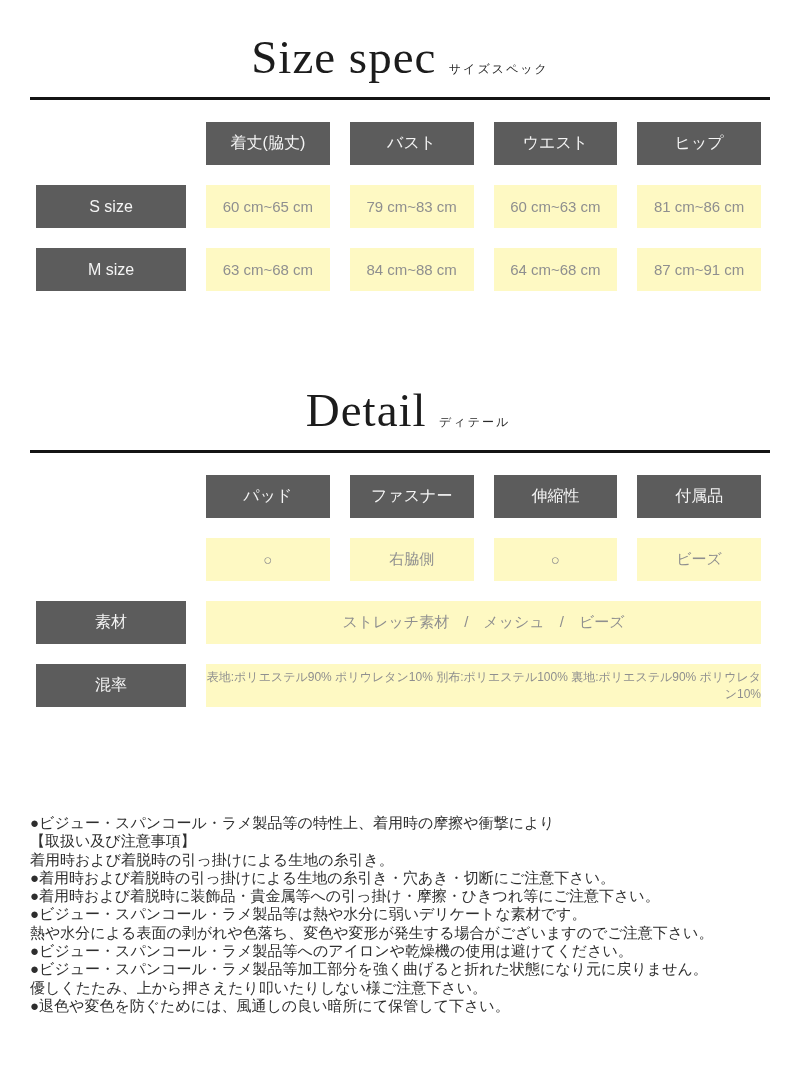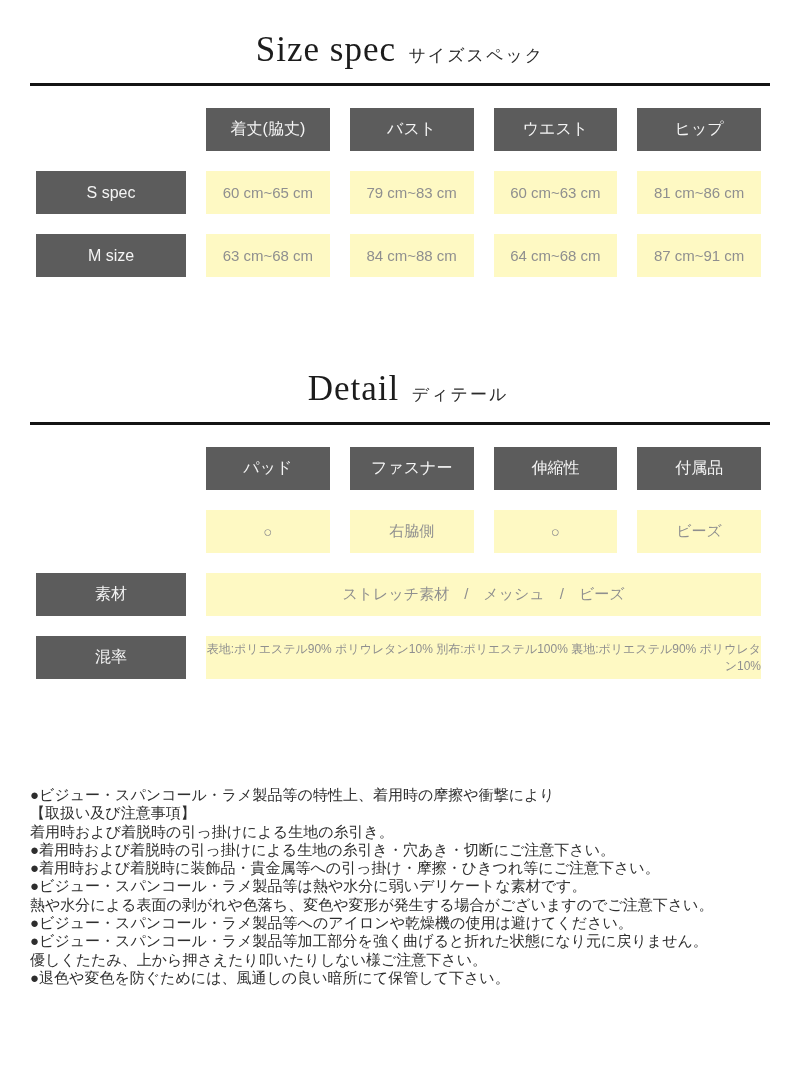--- a/index.html
+++ b/index.html
@@ -11,26 +11,26 @@
     color:#333;
     overflow:hidden;
   }
   .section-title {
     padding-top:30px;
     text-align:center;
     white-space:nowrap;
   }
   .section-title .en {
     font-family:"Liberation Serif","DejaVu Serif",serif;
-    font-size:35px;
+    font-size:47px;
     color:#1c1c1c;
     letter-spacing:1px;
   }
   .section-title .ja {
-    font-size:17px;
+    font-size:12px;
     color:#2a2a2a;
     margin-left:8px;
     letter-spacing:2px;
   }
   .rule {
     height:3px;
     background:#141414;
     margin:13px 30px 0 30px;
   }
   .spec-grid {
@@ -82,21 +82,21 @@
     </div>
     <div class="rule"></div>
 
     <div class="spec-grid">
       <div class="cell empty"></div>
       <div class="cell head">着丈(脇丈)</div>
       <div class="cell head">バスト</div>
       <div class="cell head">ウエスト</div>
       <div class="cell head">ヒップ</div>
 
-      <div class="cell head">S spec</div>
+      <div class="cell head">S size</div>
       <div class="cell val">60 cm~65 cm</div>
       <div class="cell val">79 cm~83 cm</div>
       <div class="cell val">60 cm~63 cm</div>
       <div class="cell val">81 cm~86 cm</div>
 
       <div class="cell head">M size</div>
       <div class="cell val">63 cm~68 cm</div>
       <div class="cell val">84 cm~88 cm</div>
       <div class="cell val">64 cm~68 cm</div>
       <div class="cell val">87 cm~91 cm</div>

